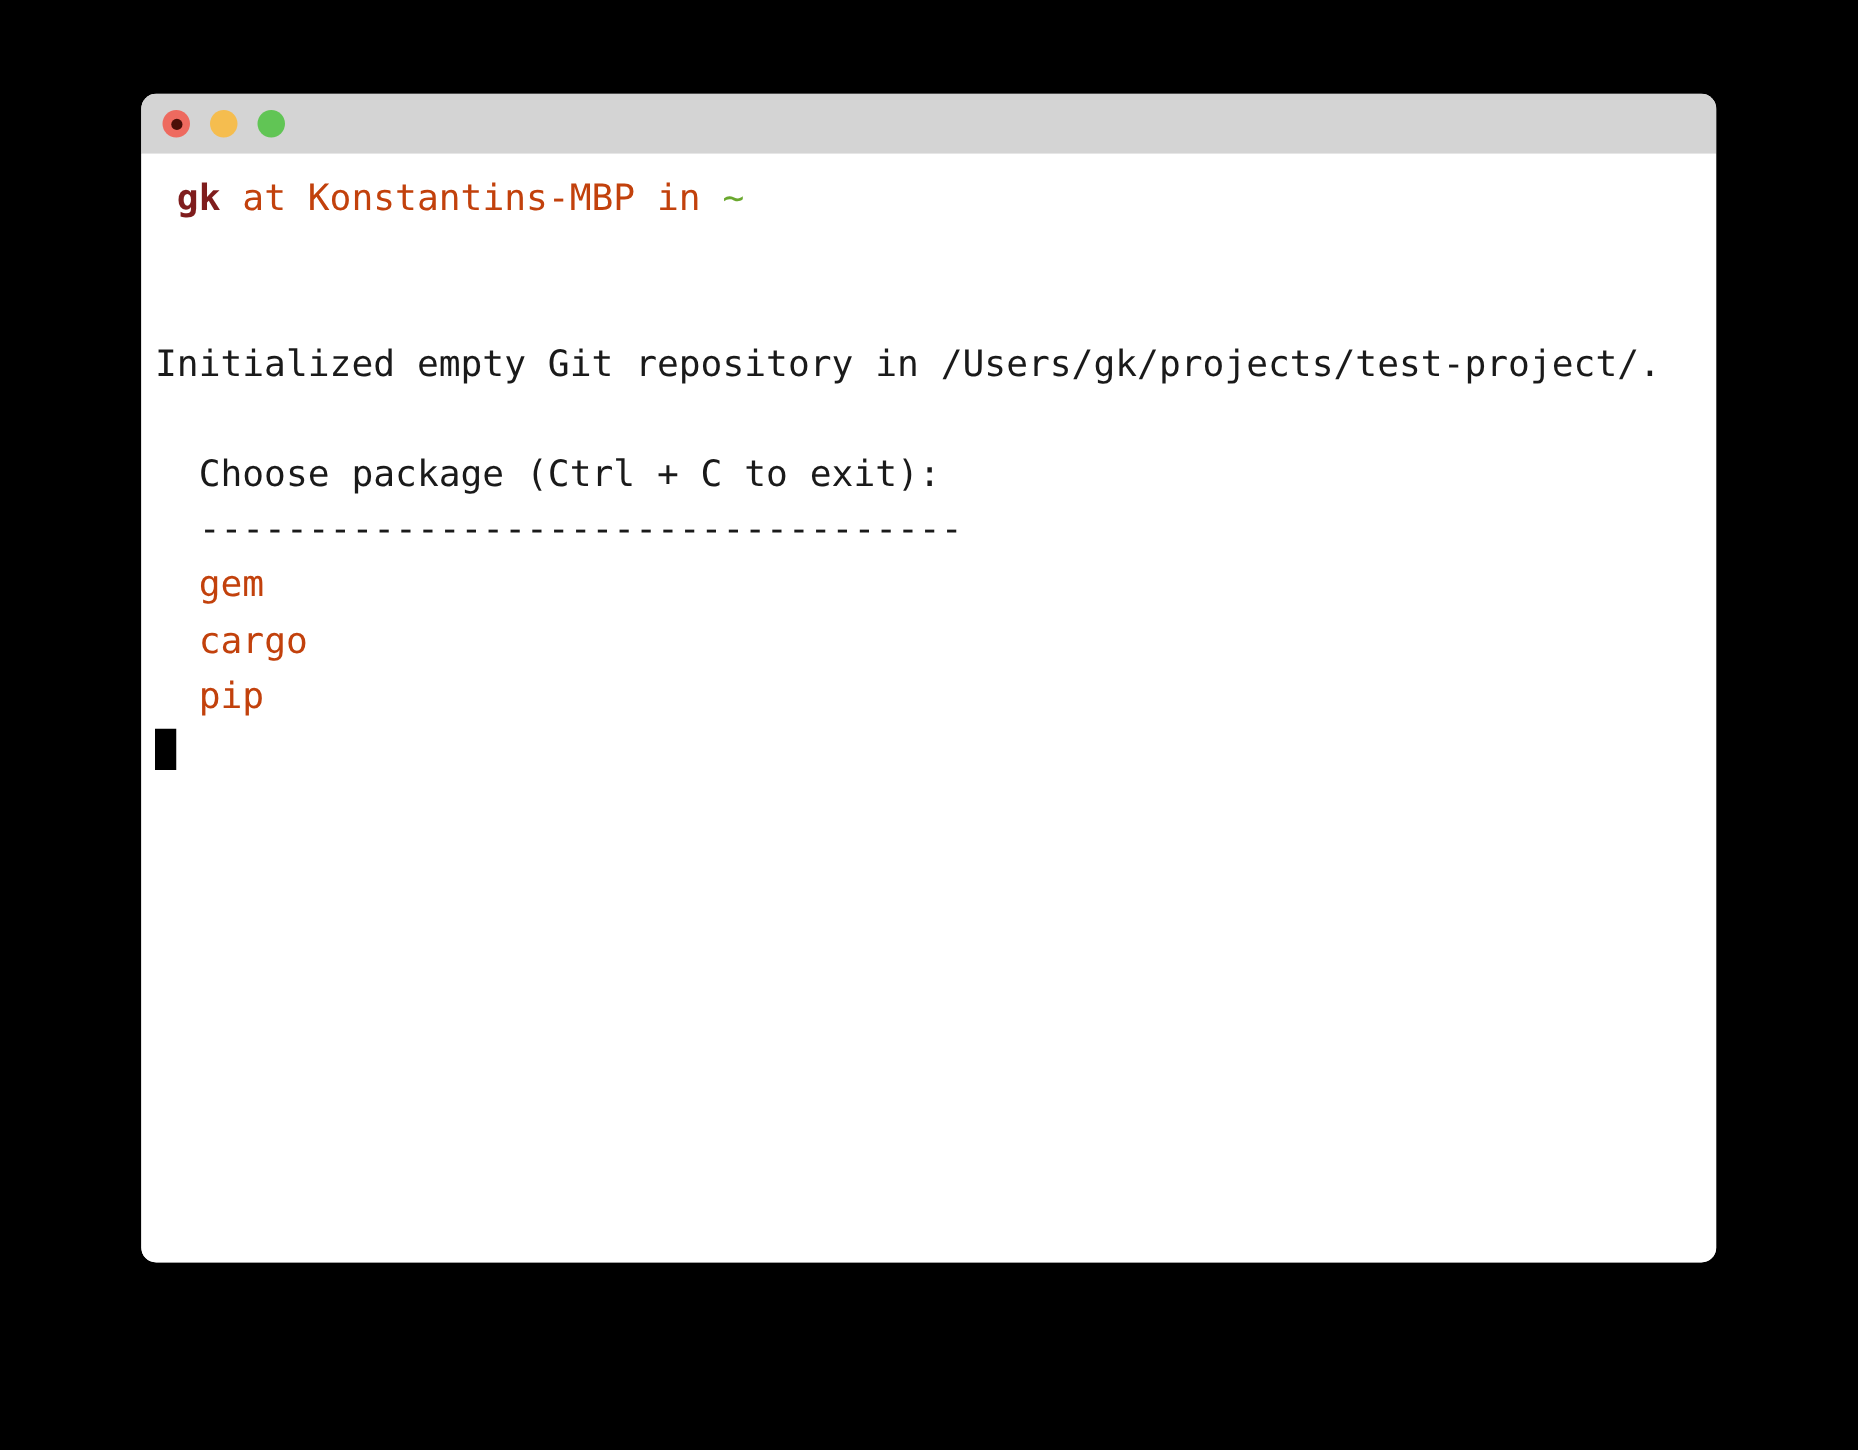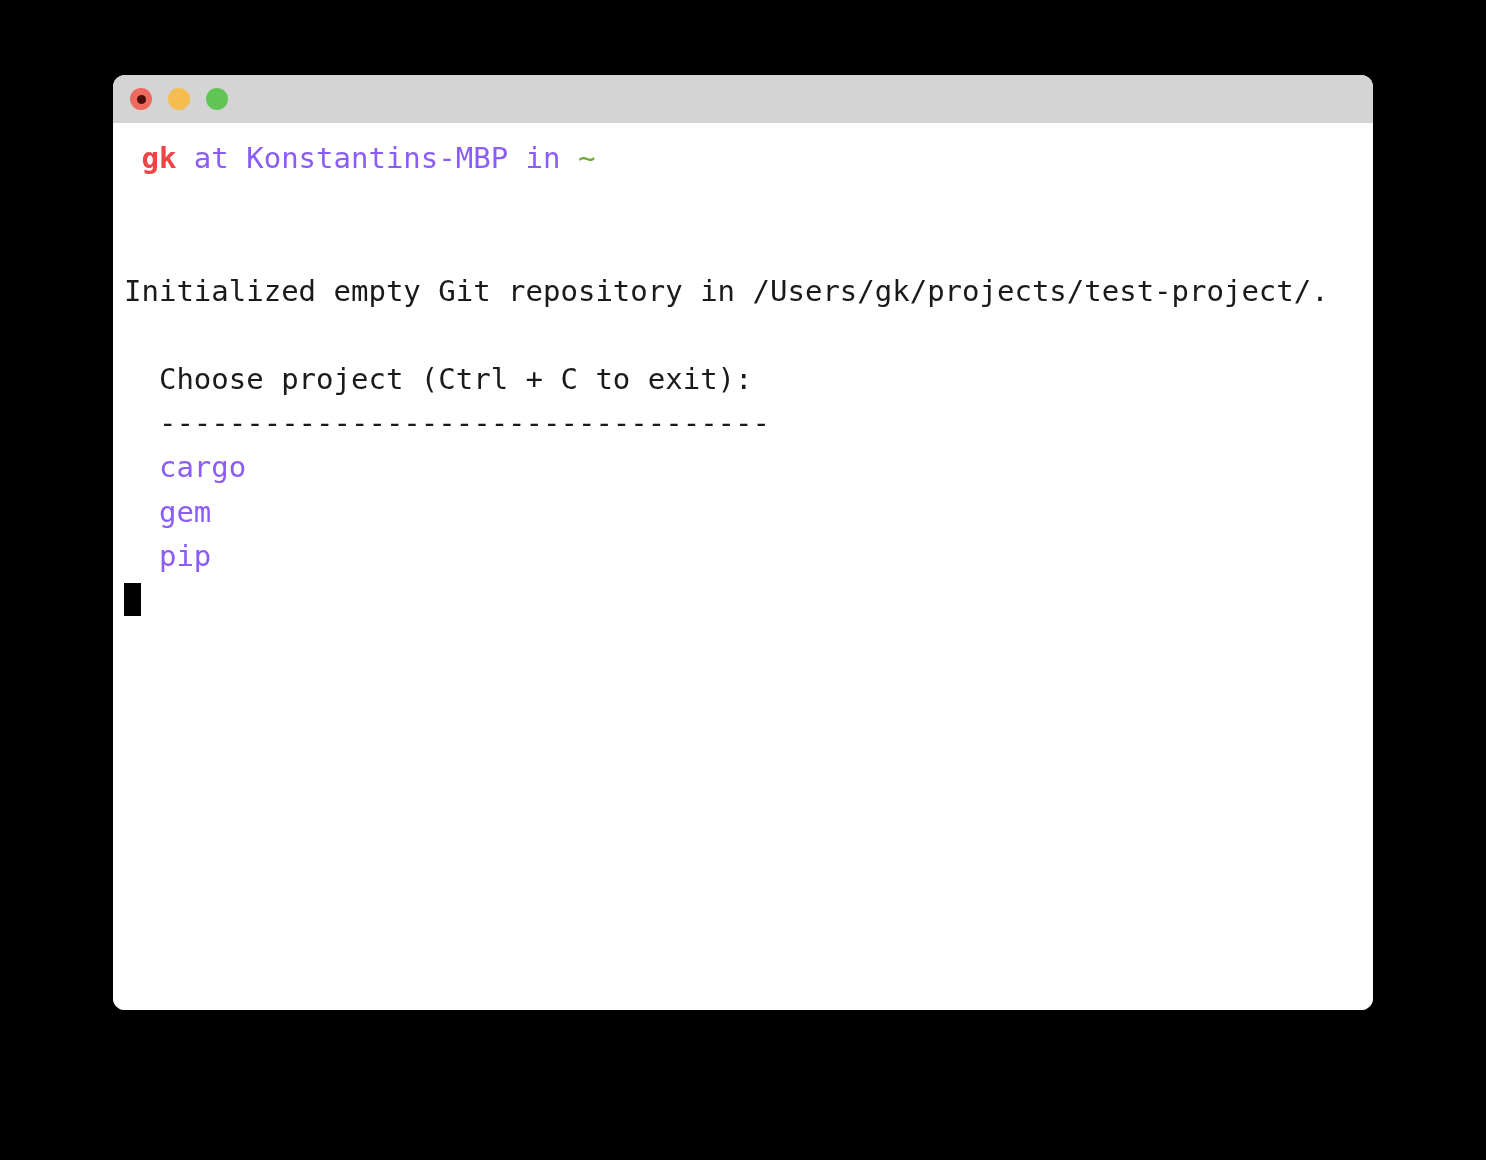--- a/index.html
+++ b/index.html
@@ -78,26 +78,26 @@
     color: #1a1a1a;
     white-space: pre;
     padding-left: 11px;
     height: 44.2px;
     letter-spacing: 0px;
   }
 
   .term-line.blank { color: transparent; }
 
   .c-red-bold {
-    color: #ef4444;
+    color: #7f1d1d;
     font-weight: bold;
   }
   .c-red { color: #e8412a; }
   .c-green { color: #6aa82e; }
-  .c-plain { color: #8b5cf6; }
+  .c-plain { color: #c2410c; }
 
   .cursor-line {
     padding-left: 11px;
     height: 44.2px;
     display: flex;
     align-items: center;
   }
   #block-cursor {
     display: inline-block;
     width: 17px;
@@ -118,27 +118,27 @@
 
   <div id="terminal-body">
 
     <div class="term-line"><span class="c-plain"> </span><span class="c-red-bold">gk</span><span class="c-plain"> at </span><span class="c-plain">Konstantins-MBP</span><span class="c-plain"> in </span><span class="c-green">~</span></div>
 
 
     <div class="term-line blank"> </div>
     <div class="term-line blank"> </div>
     <div class="term-line">Initialized empty Git repository in /Users/gk/projects/test-project/.</div>
     <div class="term-line blank"> </div>
-    <div class="term-line">  Choose project (Ctrl + C to exit):</div>
+    <div class="term-line">  Choose package (Ctrl + C to exit):</div>
     <div class="term-line">  -----------------------------------</div>
 
 
+    <div class="term-line"><span class="c-plain">  </span><span class="c-plain">gem</span></div>
+
     <div class="term-line"><span class="c-plain">  </span><span class="c-plain">cargo</span></div>
-
-    <div class="term-line"><span class="c-plain">  </span><span class="c-plain">gem</span></div>
 
     <div class="term-line"><span class="c-plain">  </span><span class="c-plain">pip</span></div>
 
     <div class="cursor-line">
       <span id="block-cursor"></span>
     </div>
 
   </div>
 </div>
 

